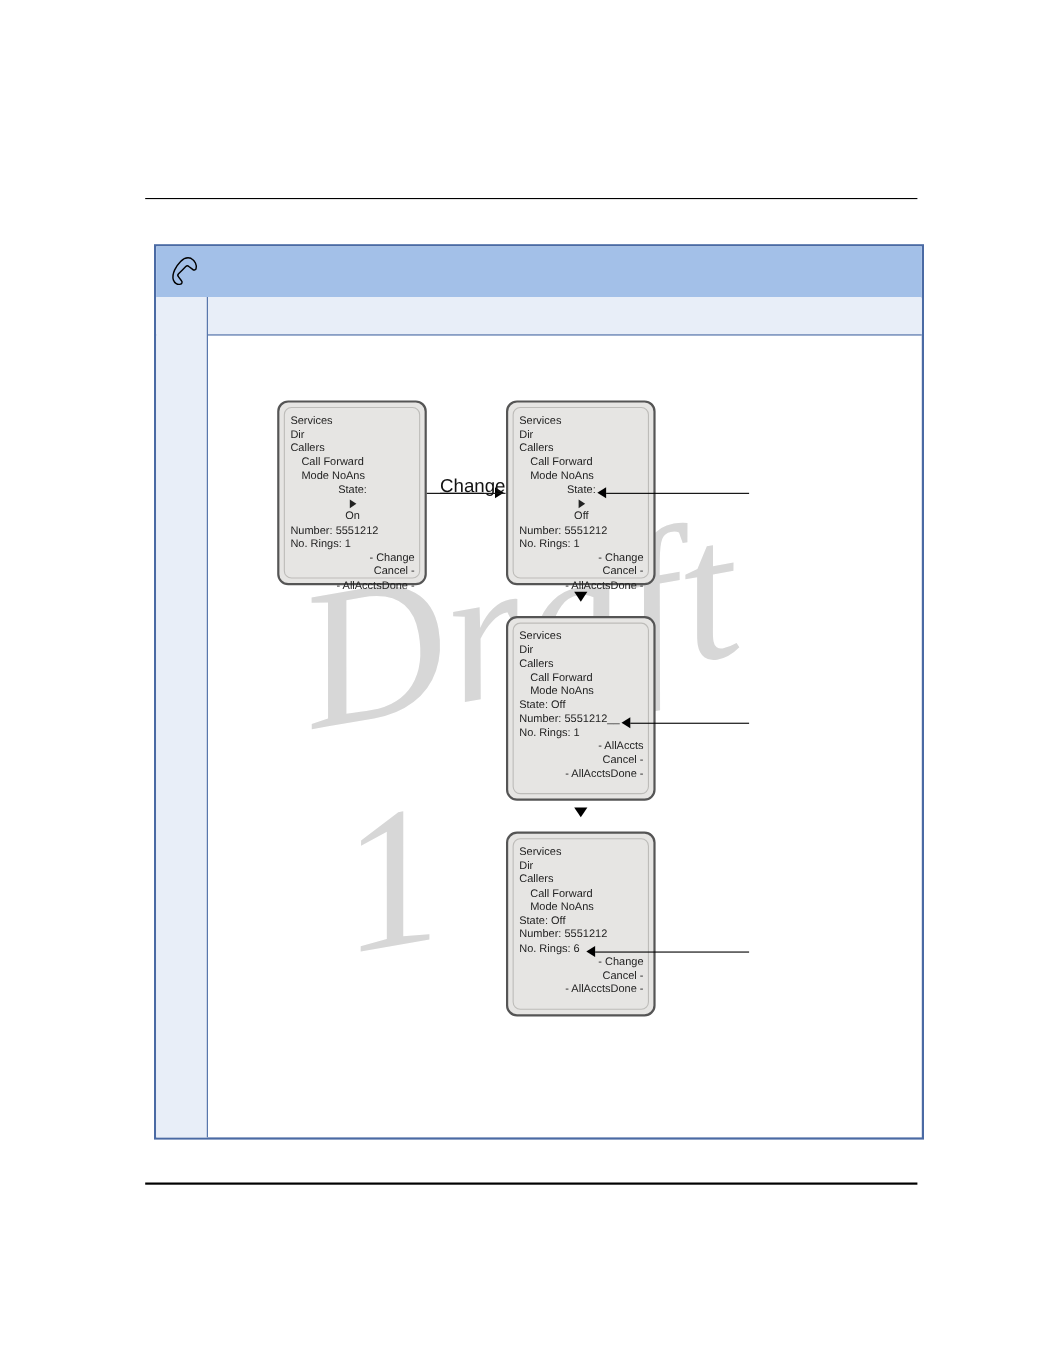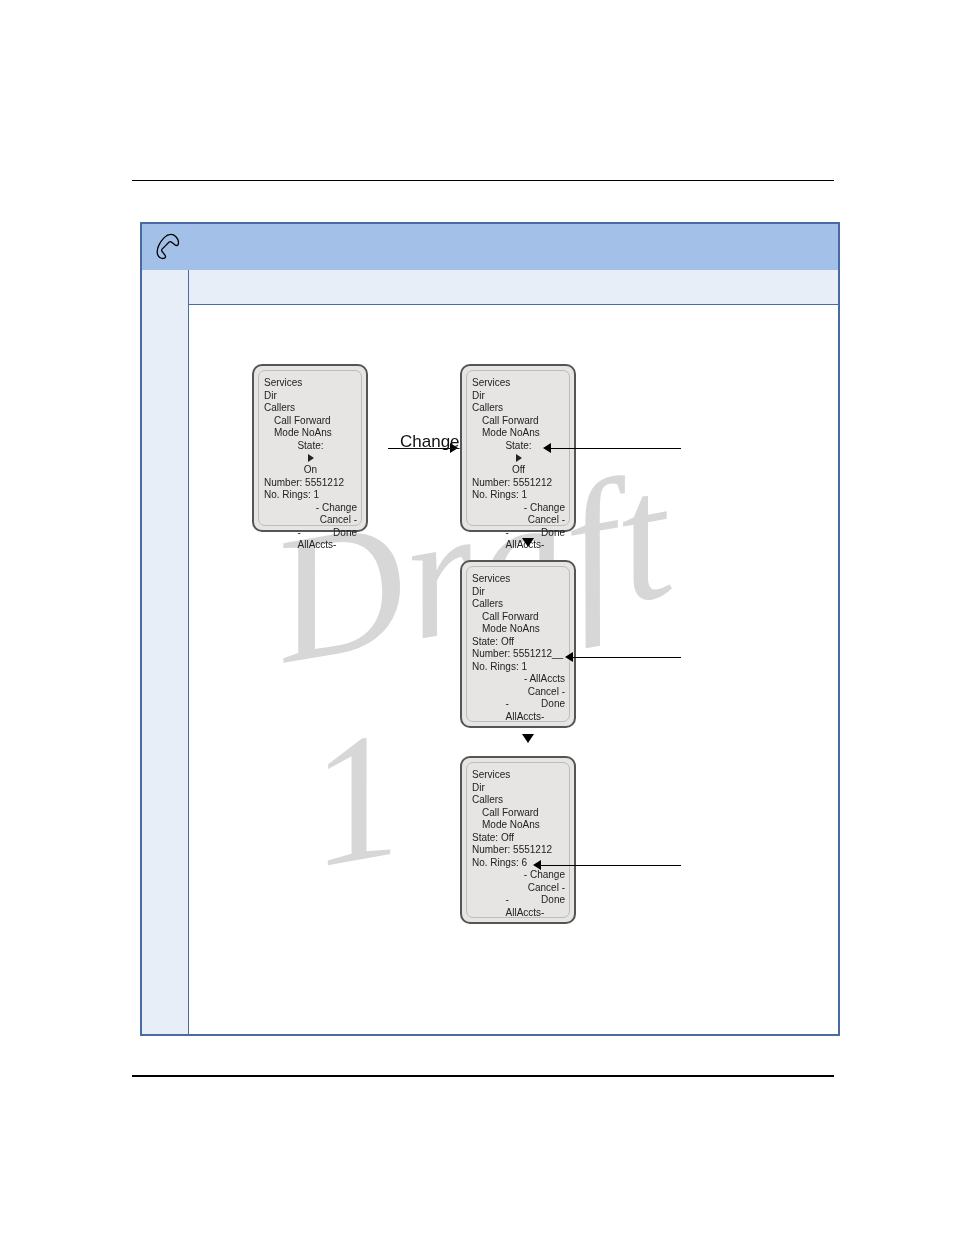--- a/index.html
+++ b/index.html
@@ -69,21 +69,21 @@
     pointer-events: none;
     user-select: none;
     letter-spacing: 2px;
   }
   .content {
     position: absolute;
     left: 46px; right: 0; top: 80px; bottom: 0;
   }
   .screen {
     position: absolute;
-    width: 116px;
+    width: 136px;
     border: 2.5px solid #555;
     border-radius: 10px;
     background: #e6e5e3;
     box-sizing: border-box;
     font-size: 10px;
     color: #222;
     line-height: 1.25;
   }
   .screen-inner {
     position: absolute;

